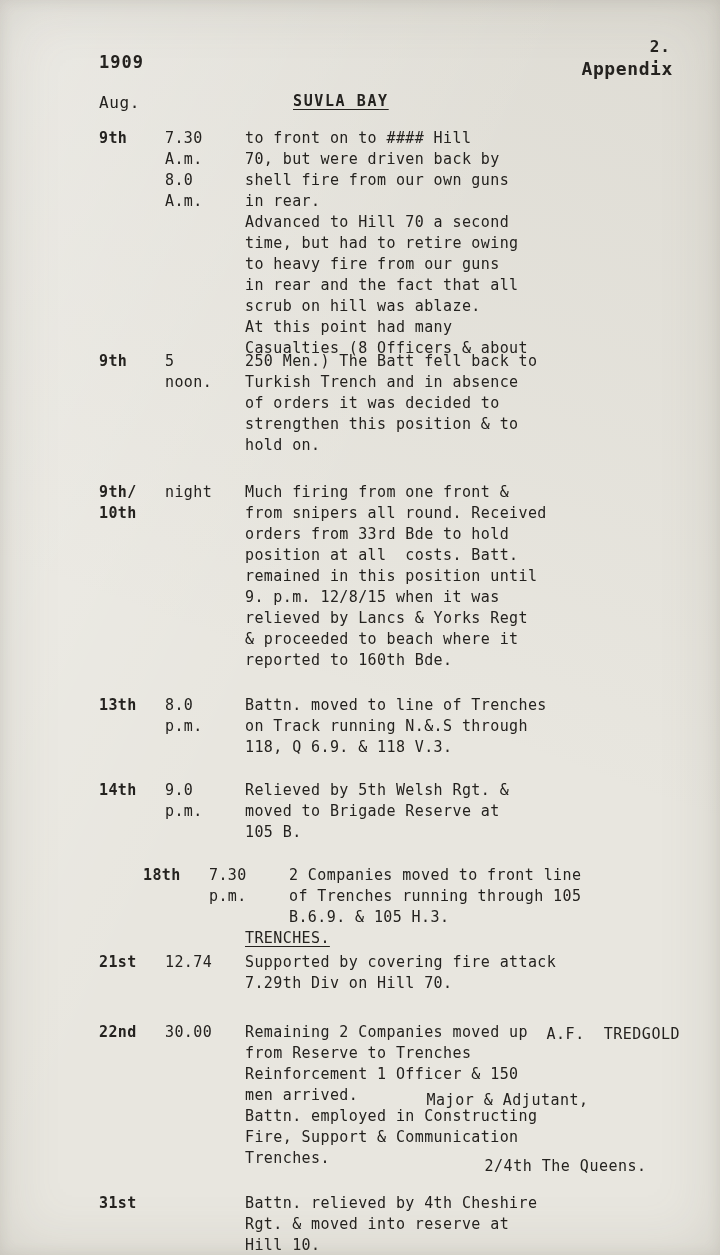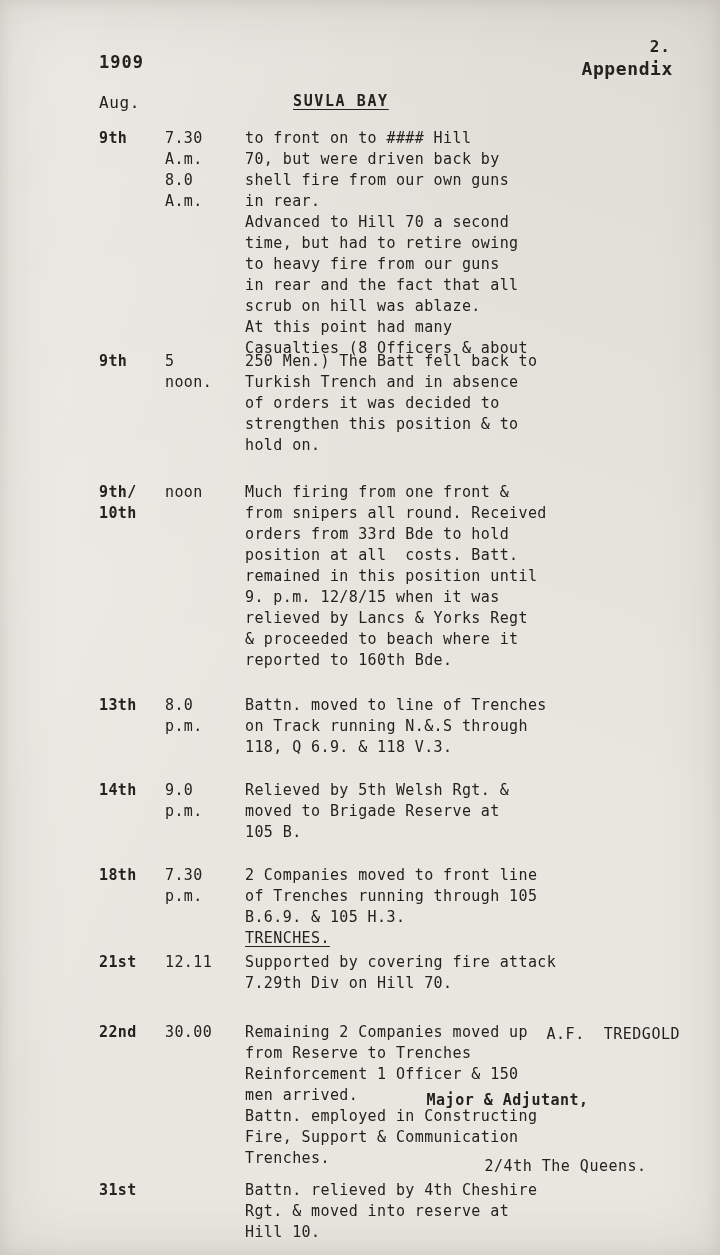--- a/index.html
+++ b/index.html
@@ -126,21 +126,21 @@
     right: 40px;
     bottom: 34px;
     text-align: left;
     white-space: pre;
     font-size: 15px;
     line-height: 22px;
     letter-spacing: 0.5px;
   }
   .sig-line { display: block; }
   .sig-1 { padding-left: 0px; }
-  .sig-2 { padding-left: 0px; font-weight: bold; }
+  .sig-2 { padding-left: 0px; }
   .sig-3 { padding-left: 0px; }
 </style>
 </head>
 <body>
 
 <div class="page">
   <div class="sheet">
 
     <div class="typed hdr-year">1909</div>
     <div class="typed hdr-pageno">2.</div>
@@ -177,21 +177,21 @@
         <div class="typed col-body" style="padding-top:210px;">250 Men.) The Batt fell back to
 Turkish Trench and in absence
 of orders it was decided to
 strengthen this position &amp; to
 hold on.</div>
       </div>
 
       <div class="entry" style="margin-bottom:24px;">
         <div class="typed bold col-date">9th/
 10th</div>
-        <div class="typed col-time">noon</div>
+        <div class="typed col-time">night</div>
         <div class="typed col-body">Much firing from one front &amp;
 from snipers all round. Received
 orders from 33rd Bde to hold
 position at all  costs. Batt.
 remained in this position until
 9. p.m. 12/8/15 when it was
 relieved by Lancs &amp; Yorks Regt
 &amp; proceeded to beach where it
 reported to 160th Bde.</div>
       </div>
@@ -207,41 +207,41 @@
 
       <div class="entry" style="margin-bottom:22px;">
         <div class="typed bold col-date">14th</div>
         <div class="typed col-time">9.0
 p.m.</div>
         <div class="typed col-body">Relieved by 5th Welsh Rgt. &amp;
 moved to Brigade Reserve at
 105 B.</div>
       </div>
 
-      <div class="entry" style="margin-bottom:0px;">
+      <div class="entry" style="margin-bottom:0px;margin-left:44px;">
         <div class="typed bold col-date">18th</div>
         <div class="typed col-time">7.30
 p.m.</div>
         <div class="typed col-body">2 Companies moved to front line
 of Trenches running through 105
 B.6.9. &amp; 105 H.3.</div>
       </div>
 
       <div class="entry" style="margin-bottom:3px;">
         <div class="typed col-body underline-seg">TRENCHES.</div>
       </div>
 
       <div class="entry" style="margin-bottom:28px;">
         <div class="typed bold col-date">21st</div>
-        <div class="typed col-time">12.11</div>
+        <div class="typed col-time">12.74</div>
         <div class="typed col-body">Supported by covering fire attack
 7.29th Div on Hill 70.</div>
       </div>
 
-      <div class="entry" style="margin-bottom:11px;">
+      <div class="entry" style="margin-bottom:24px;">
         <div class="typed bold col-date">22nd</div>
         <div class="typed col-time">30.00</div>
         <div class="typed col-body">Remaining 2 Companies moved up
 from Reserve to Trenches
 Reinforcement 1 Officer &amp; 150
 men arrived.
 Battn. employed in Constructing
 Fire, Support &amp; Communication
 Trenches.</div>
       </div>

